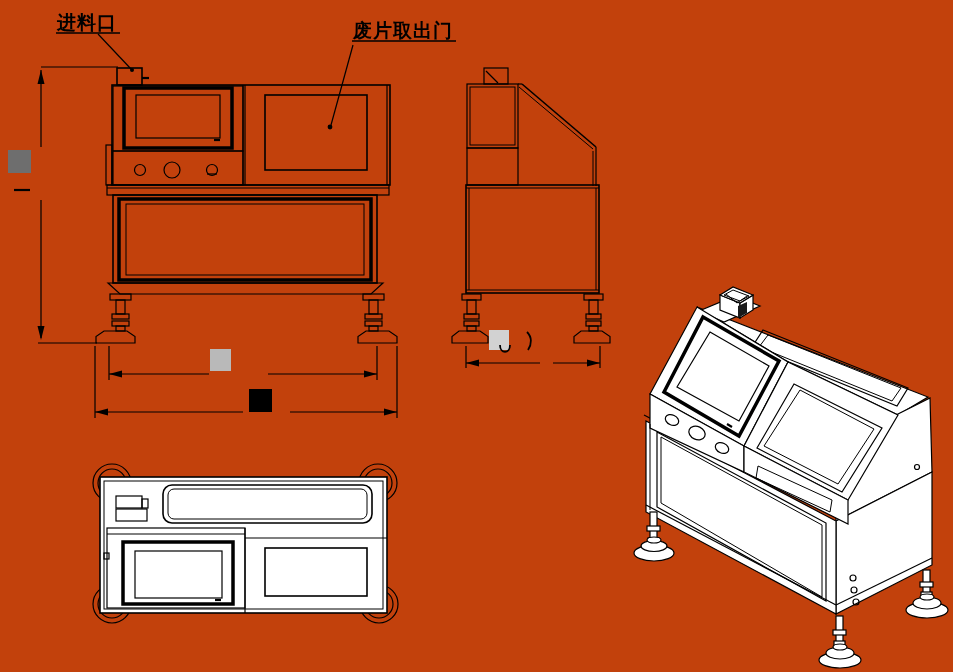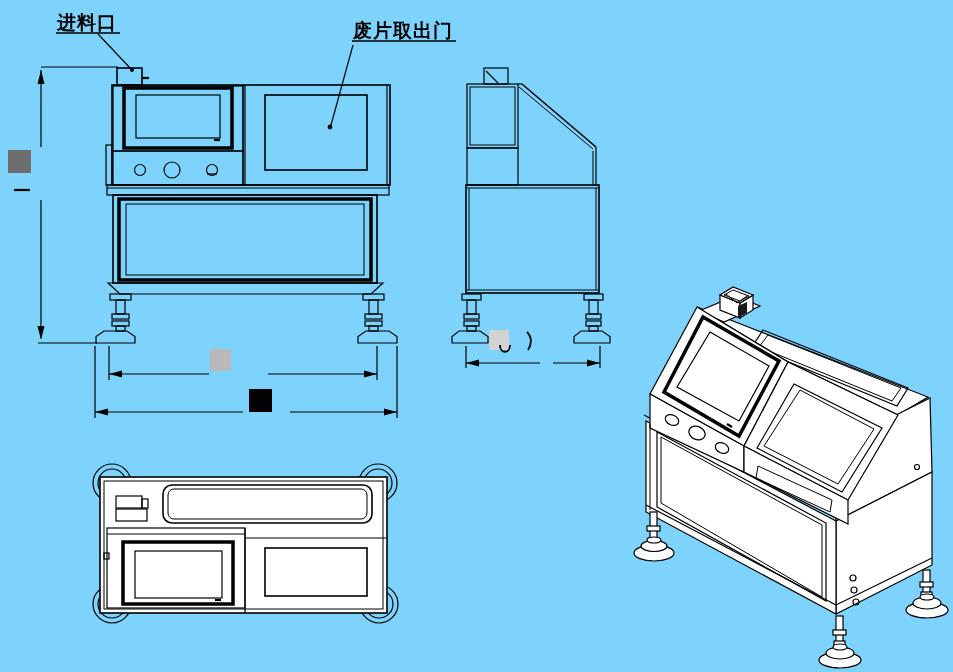--- a/index.html
+++ b/index.html
@@ -1,16 +1,16 @@
 <!DOCTYPE html>
 <html><head>
 <meta charset="utf-8">
 <style>
   html,body{margin:0;padding:0;background:#ffffff;}
-  .stage{width:953px;height:672px;position:relative;background:#7dd3fc;overflow:hidden;}
+  .stage{width:953px;height:672px;position:relative;background:#c2410c;overflow:hidden;}
   svg{display:block;}
   svg .ln{stroke:#000;fill:none;stroke-width:1.2;}
   svg .ln15{stroke:#000;fill:none;stroke-width:1.6;}
   svg .thick{stroke:#000;fill:none;stroke-width:3.5;}
   svg .thin{stroke:#000;fill:none;stroke-width:1;}
   svg .wfill{fill:#ffffff;stroke:#000;stroke-width:1.2;}
   svg .wfill2{fill:#ffffff;stroke:#000;stroke-width:1.6;}
   svg .solid{fill:#000;stroke:none;}
   svg .redact{stroke:none;}
   svg .dash2{stroke:#000;stroke-width:2.2;fill:none;}

